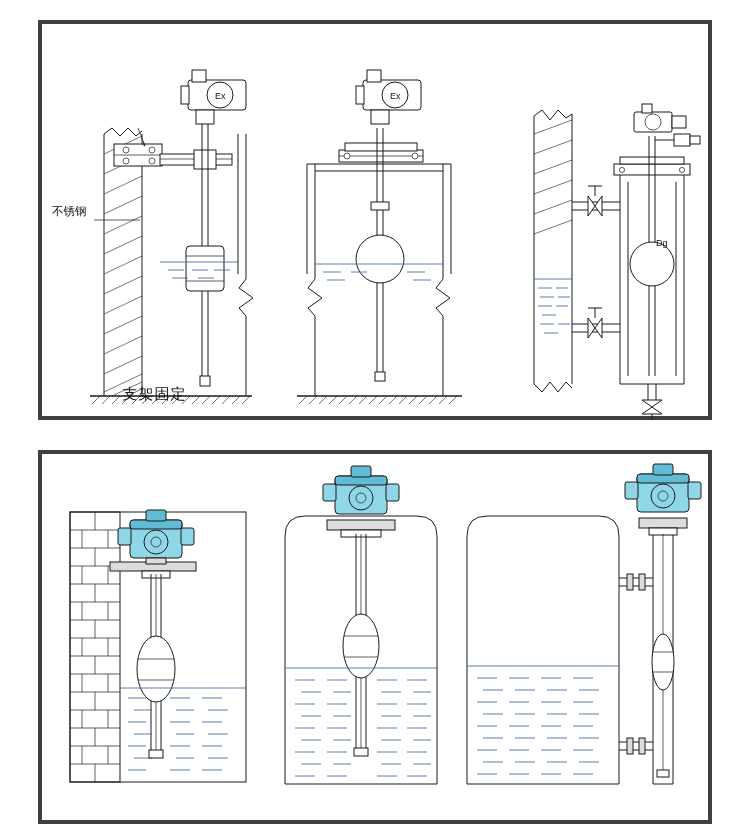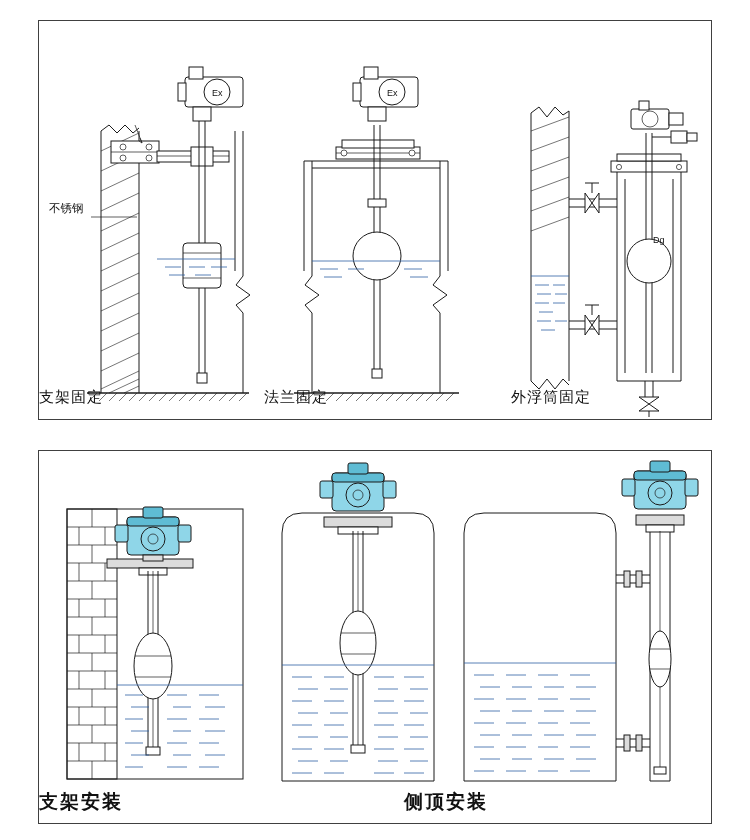--- a/index.html
+++ b/index.html
@@ -14,21 +14,21 @@
     position: relative;
     overflow: hidden;
   }
   .page {
     position: relative;
     width: 750px;
     height: 840px;
   }
   .panel {
     position: absolute;
-    border: 1px solid #404040;
+    border: 4px solid #404040;
     background: #ffffff;
     box-sizing: border-box;
   }
   #panel-top {
     left: 38px;
     top: 20px;
     width: 674px;
     height: 400px;
   }
   #panel-bottom {
@@ -38,21 +38,21 @@
     height: 374px;
   }
   .cell {
     position: absolute;
     top: 0;
     height: 100%;
   }
   .caption {
     position: absolute;
     width: 100%;
-    text-align: left;
+    text-align: center;
     color: #111;
     white-space: nowrap;
   }
   .cap-top {
     bottom: 12px;
     font-size: 15px;
     letter-spacing: 1px;
     font-weight: 500;
   }
   .cap-bottom {
@@ -246,21 +246,20 @@
 
         <g class="liq">
           <line x1="48" y1="240" x2="176" y2="240"></line>
           <line x1="56" y1="248" x2="74" y2="248"></line>
           <line x1="84" y1="248" x2="100" y2="248"></line>
           <line x1="140" y1="248" x2="158" y2="248"></line>
           <line x1="60" y1="256" x2="78" y2="256"></line>
           <line x1="146" y1="256" x2="164" y2="256"></line>
         </g>
       </svg>
-      <div class="caption cap-top">法兰固定</div>
     </div>
 
     <div class="cell" style="left:472px;width:224px;">
       <svg width="224" height="400" viewBox="0 0 224 400">
 
         <path class="ln" d="M20 92 L28 86 L36 96 L44 86 L52 94 L58 90"></path>
         <line class="ln" x1="20" y1="92" x2="20" y2="360"></line>
         <line class="ln" x1="58" y1="90" x2="58" y2="360"></line>
         <path class="ln" d="M20 360 L28 368 L36 358 L44 368 L52 358 L58 364"></path>
 
@@ -323,21 +322,20 @@
 
         <line class="ln" x1="134" y1="360" x2="134" y2="376"></line>
         <line class="ln" x1="142" y1="360" x2="142" y2="376"></line>
         <path class="ln fillwhite" d="M128 376 L148 390 L128 390 L148 376 Z"></path>
         <line class="ln" x1="138" y1="390" x2="138" y2="396"></line>
 
         <line class="ln" x1="141" y1="116" x2="176" y2="116"></line>
         <rect class="ln fillwhite" x="160" y="110" width="16" height="12"></rect>
         <rect class="ln fillwhite" x="176" y="112" width="10" height="8"></rect>
       </svg>
-      <div class="caption cap-top">外浮筒固定</div>
     </div>
   </div>
 
   <div class="panel" id="panel-bottom">
 
     <div class="cell" style="left:0px;width:225px;">
       <svg width="225" height="374" viewBox="0 0 225 374">
 
         <rect class="ln" x="28" y="58" width="176" height="270"></rect>
 
@@ -421,21 +419,20 @@
           <line x1="128" y1="292" x2="148" y2="292"></line>
           <line x1="160" y1="292" x2="180" y2="292"></line>
           <line x1="92" y1="304" x2="110" y2="304"></line>
           <line x1="134" y1="304" x2="152" y2="304"></line>
           <line x1="166" y1="304" x2="186" y2="304"></line>
           <line x1="86" y1="316" x2="104" y2="316"></line>
           <line x1="128" y1="316" x2="148" y2="316"></line>
           <line x1="160" y1="316" x2="180" y2="316"></line>
         </g>
       </svg>
-      <div class="caption cap-bottom">支架安装</div>
     </div>
 
     <div class="cell" style="left:225px;width:190px;">
       <svg width="190" height="374" viewBox="0 0 190 374">
 
         <path class="ln" d="M18 330 L18 82 Q18 62 38 62 L150 62 Q170 62 170 82 L170 330 Z" fill="#ffffff"></path>
 
         <rect class="ln grayfill" x="60" y="66" width="68" height="10"></rect>
         <rect class="ln fillwhite" x="74" y="76" width="40" height="7"></rect>
 
@@ -570,17 +567,16 @@
           <line x1="26" y1="308" x2="46" y2="308"></line>
           <line x1="58" y1="308" x2="78" y2="308"></line>
           <line x1="90" y1="308" x2="110" y2="308"></line>
           <line x1="122" y1="308" x2="142" y2="308"></line>
           <line x1="20" y1="320" x2="40" y2="320"></line>
           <line x1="52" y1="320" x2="72" y2="320"></line>
           <line x1="84" y1="320" x2="104" y2="320"></line>
           <line x1="116" y1="320" x2="136" y2="320"></line>
         </g>
       </svg>
-      <div class="caption cap-bottom" style="left:-50px;">侧顶安装</div>
     </div>
   </div>
 
 </div>
 
 </body></html>

